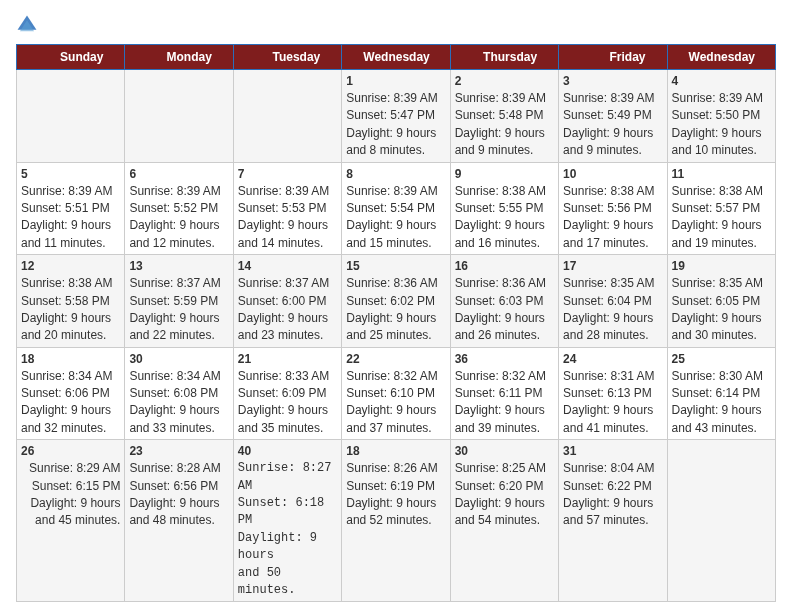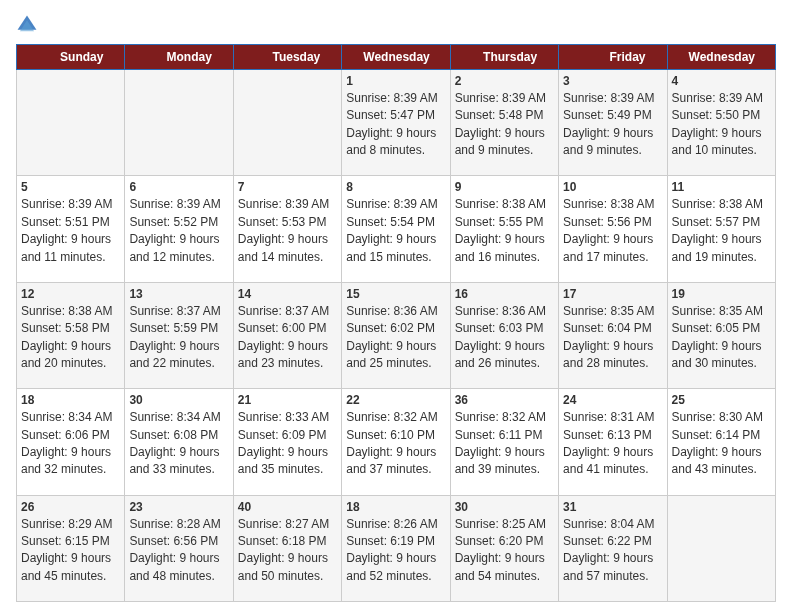--- a/index.html
+++ b/index.html
@@ -326,35 +326,35 @@
             <span class="day-num">25</span>
             <div class="day-info" style="white-space: pre-line;">Sunrise: 8:30 AM
 Sunset: 6:14 PM
 Daylight: 9 hours
 and 43 minutes.</div>
           </td>
         </tr>
         <tr class="row-odd">
           <td>
             <span class="day-num">26</span>
-            <div class="day-info" style="white-space: pre-line;">Sunrise: 8:29 AM
+            <div class="day-info" style="white-space: pre-line; text-align: right;">Sunrise: 8:29 AM
 Sunset: 6:15 PM
 Daylight: 9 hours
 and 45 minutes.</div>
           </td>
           <td>
             <span class="day-num">23</span>
             <div class="day-info" style="white-space: pre-line;">Sunrise: 8:28 AM
 Sunset: 6:56 PM
 Daylight: 9 hours
 and 48 minutes.</div>
           </td>
           <td>
             <span class="day-num">40</span>
-            <div class="day-info" style="white-space: pre-line;">Sunrise: 8:27 AM
+            <div class="day-info" style="white-space: pre-line; font-family: Liberation Mono, monospace;">Sunrise: 8:27 AM
 Sunset: 6:18 PM
 Daylight: 9 hours
 and 50 minutes.</div>
           </td>
           <td>
             <span class="day-num">18</span>
             <div class="day-info" style="white-space: pre-line;">Sunrise: 8:26 AM
 Sunset: 6:19 PM
 Daylight: 9 hours
 and 52 minutes.</div>

